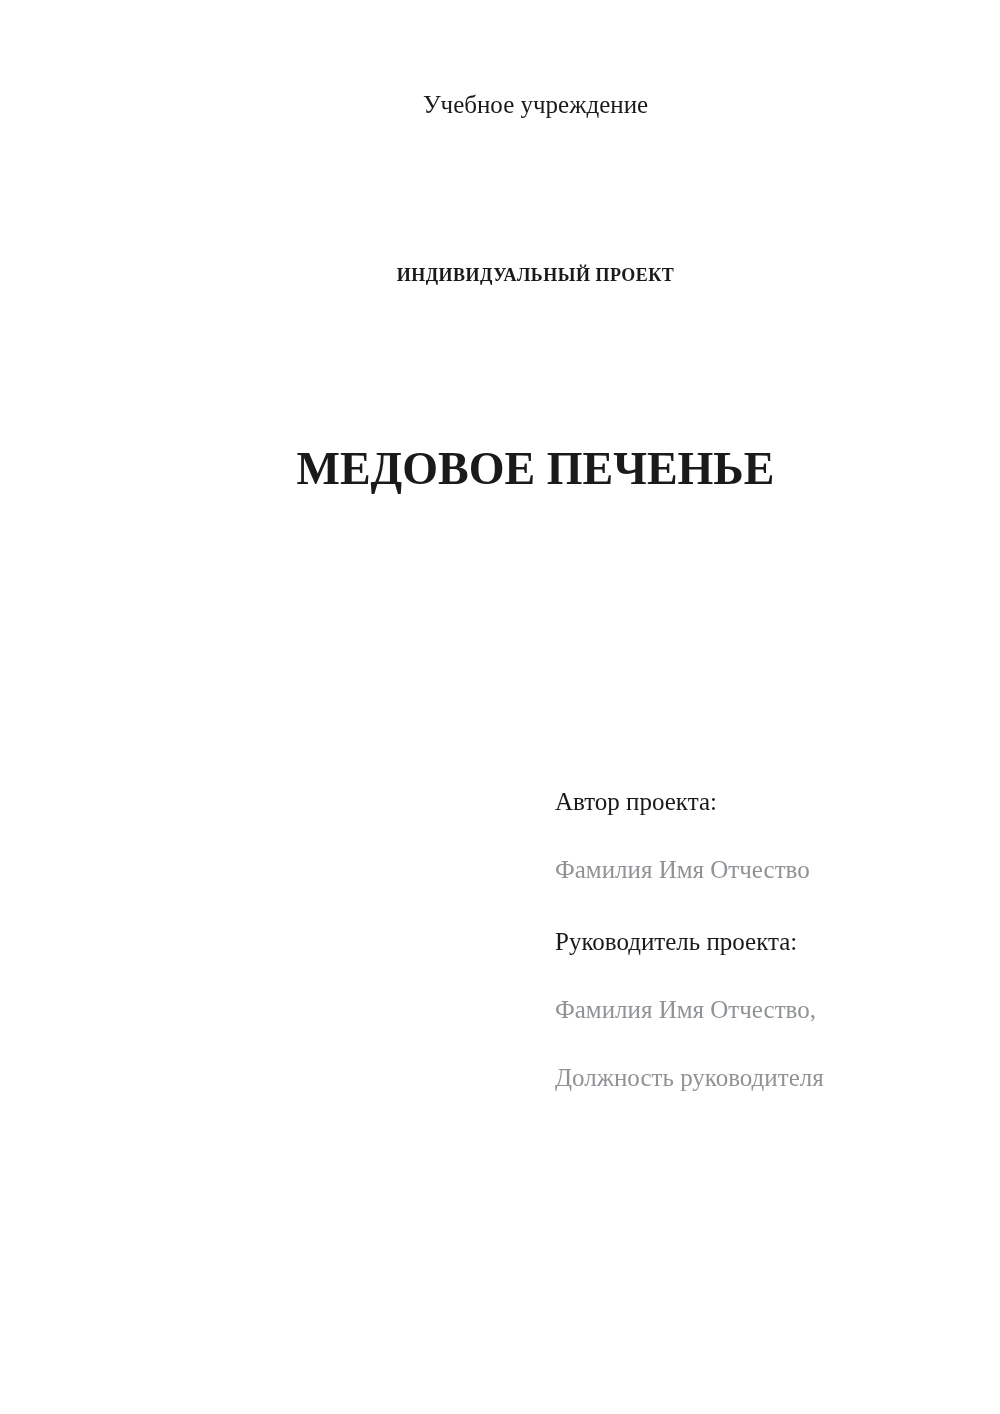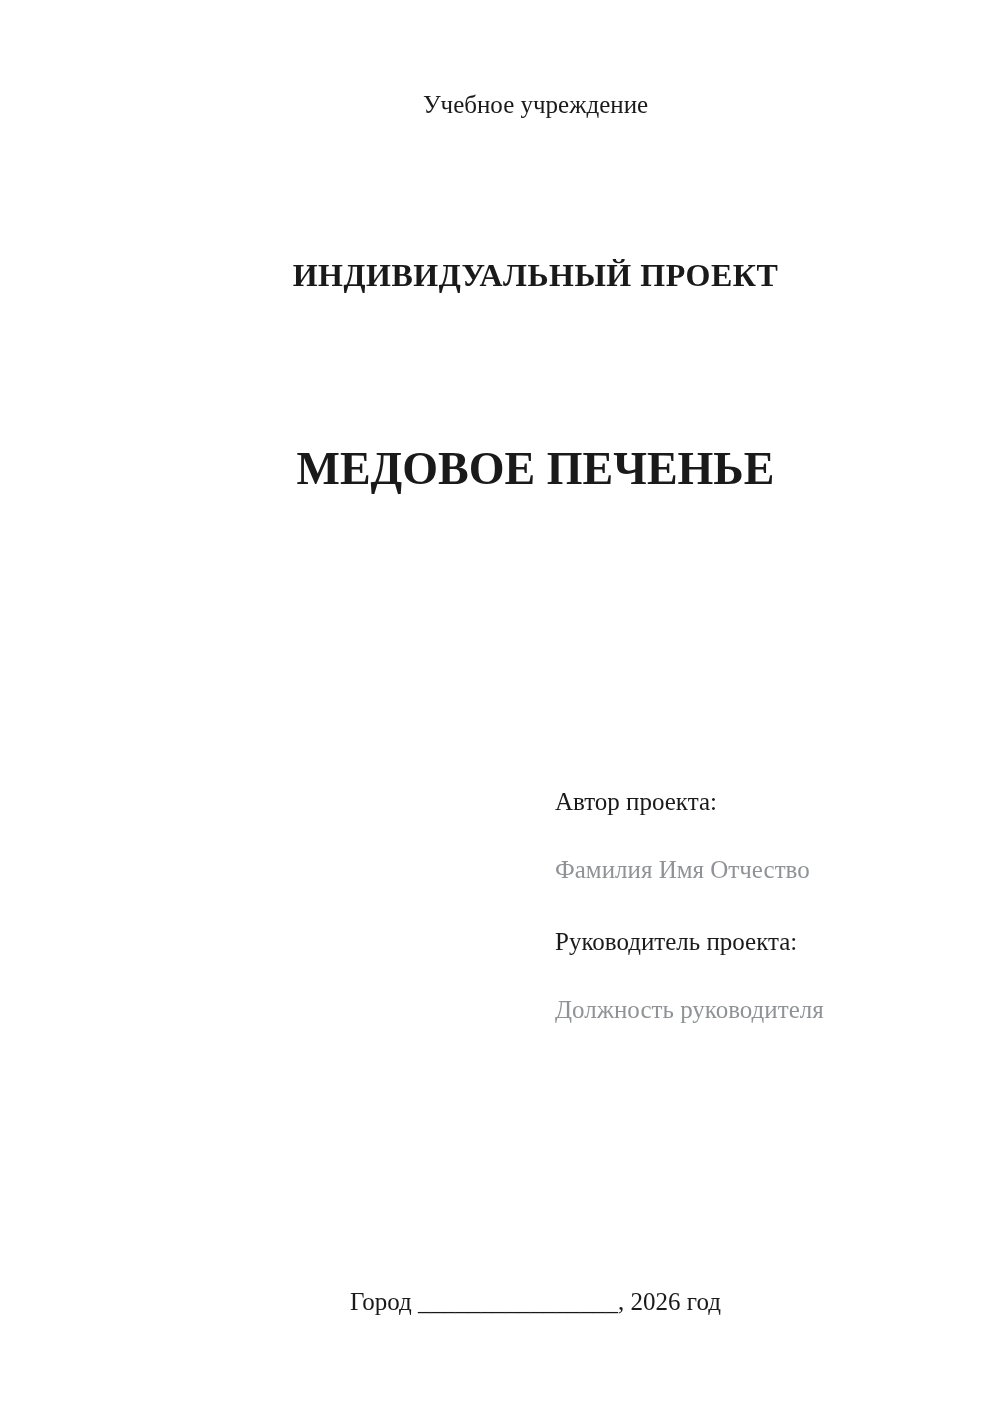--- a/index.html
+++ b/index.html
@@ -28,21 +28,21 @@
     color: var(--color-text);
     white-space: nowrap;
   }
   .institution {
     top: 88px;
     font-size: 25px;
     line-height: 34px;
   }
   .project-type {
     top: 256px;
-    font-size: 32px;
+    font-size: 18px;
     line-height: 38px;
     font-weight: bold;
     letter-spacing: 0.5px;
   }
   .project-title {
     top: 442px;
     font-size: 46px;
     line-height: 54px;
     font-weight: bold;
   }
@@ -73,18 +73,18 @@
 
   <div class="centered-line project-type">ИНДИВИДУАЛЬНЫЙ ПРОЕКТ</div>
 
   <div class="centered-line project-title">МЕДОВОЕ ПЕЧЕНЬЕ</div>
 
   <div class="credits">
     <div class="label">Автор проекта:</div>
     <div class="placeholder">Фамилия Имя Отчество</div>
     <div class="spacer"></div>
     <div class="label">Руководитель проекта:</div>
+    <div class="placeholder">Фамилия Имя Отчество,</div>
     <div class="placeholder">Должность руководителя</div>
   </div>
 
-  <div class="centered-line footer-line">Город ________________, 2026 год</div>
 
 </div>
 
 </body></html>

